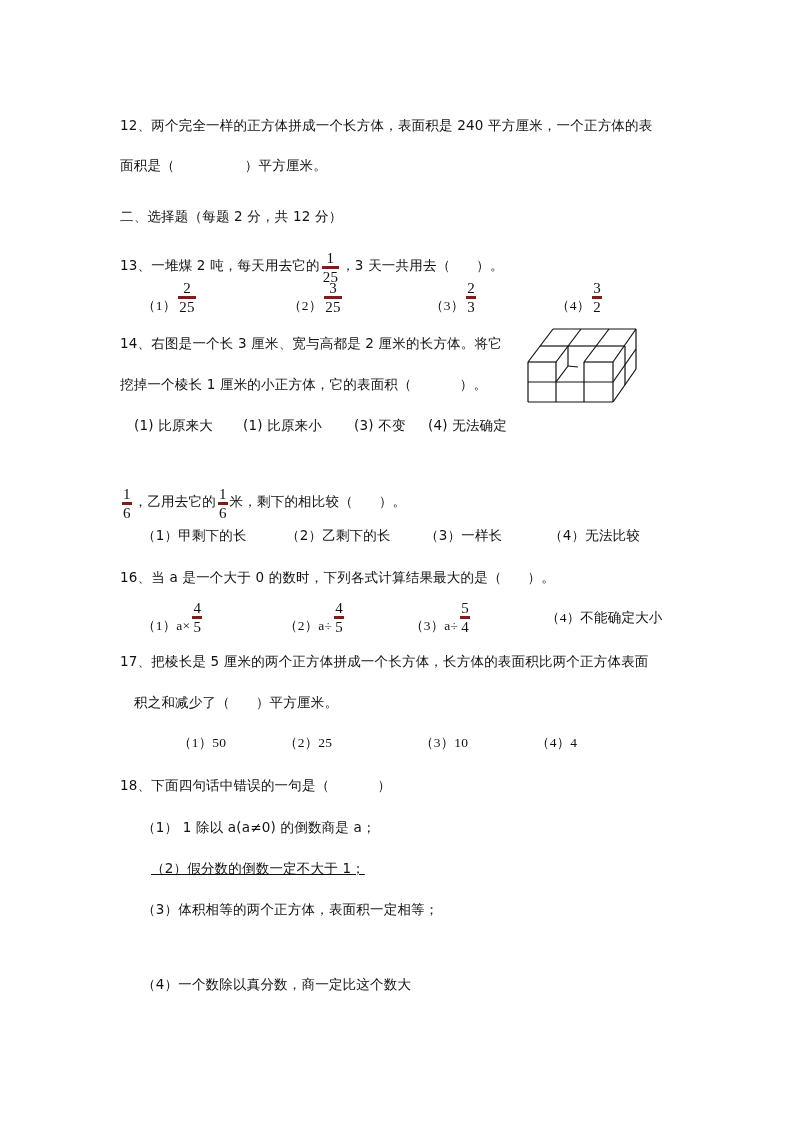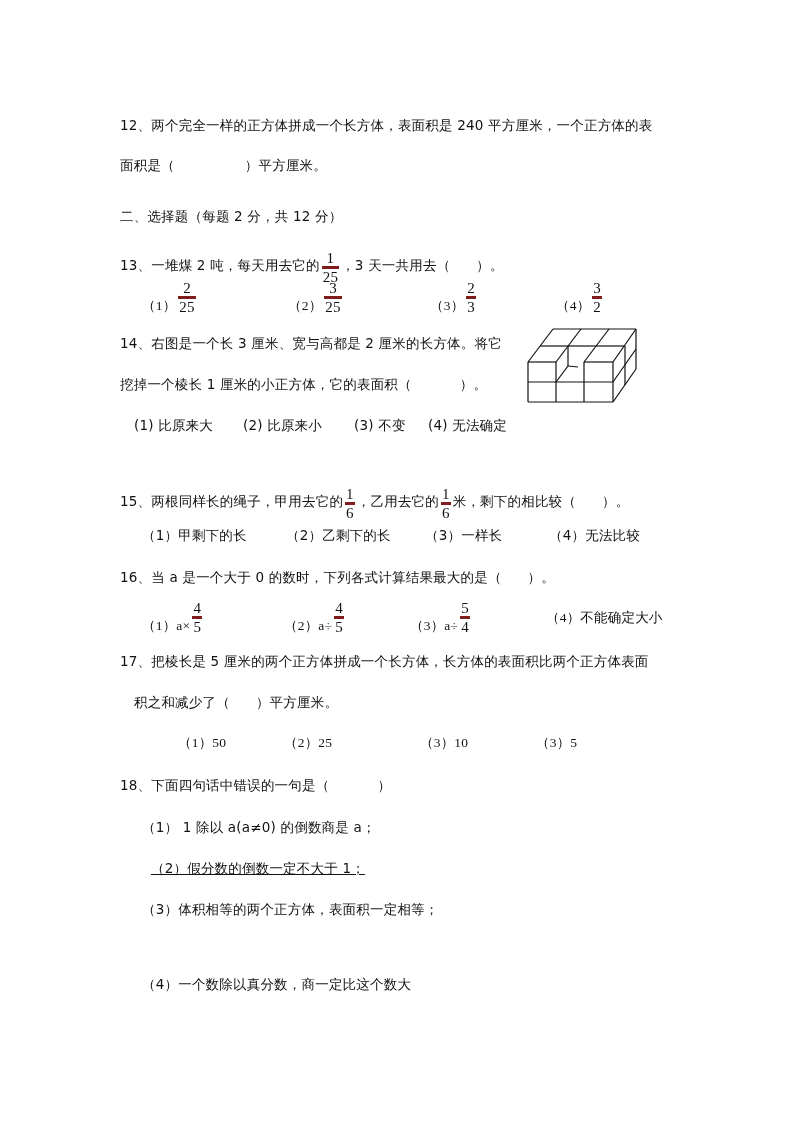--- a/index.html
+++ b/index.html
@@ -58,21 +58,21 @@
 </div>
 
 <div class="line" style="left:120px; top:334px;">
   <span>14、右图是一个长 3 厘米、宽与高都是 2 厘米的长方体。将它</span>
 </div>
 <div class="line" style="left:120px; top:375px;">
   <span>挖掉一个棱长 1 厘米的小正方体，它的表面积（</span><span class="blank" style="width:48px;"></span><span>）。</span>
 </div>
 <div class="line" style="left:0; top:416px; width:793px;">
   <span class="opt" style="left:134px;">(1) 比原来大</span>
-  <span class="opt" style="left:243px;">(2) 比原来小</span>
+  <span class="opt" style="left:243px;">(1) 比原来小</span>
   <span class="opt" style="left:354px;">(3) 不变</span>
   <span class="opt" style="left:428px;">(4) 无法确定</span>
 </div>
 
 <svg style="position:absolute; left:520px; top:325px;" width="125" height="85" viewBox="0 0 125 85">
 
   <line x1="8" y1="37" x2="8" y2="77"></line>
   <line x1="8" y1="77" x2="93" y2="77"></line>
   <line x1="93" y1="77" x2="93" y2="37"></line>
 
@@ -99,21 +99,21 @@
   <line x1="116" y1="44" x2="93" y2="77"></line>
   <line x1="116" y1="24" x2="93" y2="57"></line>
   <line x1="105" y1="21" x2="105" y2="60"></line>
 
   <line x1="48" y1="21" x2="48" y2="41"></line>
   <line x1="48" y1="41" x2="36" y2="57"></line>
   <line x1="48" y1="41" x2="58" y2="42"></line>
 </svg>
 
 <div class="line" style="left:120px; top:484px;">
-  <span>15、两根同样长的绳子，甲用去它的</span><span class="frac" style="top:2px;"><span class="num">1</span><span class="den">6</span></span><span>，乙用去它的</span><span class="frac" style="top:2px;"><span class="num">1</span><span class="den">6</span></span><span>米，剩下的相比较（</span><span class="blank" style="width:26px;"></span><span>）。</span>
+  <span class="frac" style="top:2px;"><span class="num">1</span><span class="den">6</span></span><span>，乙用去它的</span><span class="frac" style="top:2px;"><span class="num">1</span><span class="den">6</span></span><span>米，剩下的相比较（</span><span class="blank" style="width:26px;"></span><span>）。</span>
 </div>
 <div class="line" style="left:0; top:526px; width:793px;">
   <span class="opt" style="left:142px;">（1）甲剩下的长</span>
   <span class="opt" style="left:286px;">（2）乙剩下的长</span>
   <span class="opt" style="left:425px;">（3）一样长</span>
   <span class="opt" style="left:549px;">（4）无法比较</span>
 </div>
 
 <div class="line" style="left:120px; top:568px;">
   <span>16、当 a 是一个大于 0 的数时，下列各式计算结果最大的是（</span><span class="blank" style="width:26px;"></span><span>）。</span>
@@ -128,21 +128,21 @@
 <div class="line" style="left:120px; top:652px;">
   <span>17、把棱长是 5 厘米的两个正方体拼成一个长方体，长方体的表面积比两个正方体表面</span>
 </div>
 <div class="line" style="left:134px; top:693px;">
   <span>积之和减少了（</span><span class="blank" style="width:26px;"></span><span>）平方厘米。</span>
 </div>
 <div class="line serif" style="left:0; top:734px; width:793px;">
   <span class="opt" style="left:142px;margin-left:36px;">（1）50</span>
   <span class="opt" style="left:284px;">（2）25</span>
   <span class="opt" style="left:420px;">（3）10</span>
-  <span class="opt" style="left:536px;">（3）5</span>
+  <span class="opt" style="left:536px;">（4）4</span>
 </div>
 
 <div class="line" style="left:120px; top:776px;">
   <span>18、下面四句话中错误的一句是（</span><span class="blank" style="width:48px;"></span><span>）</span>
 </div>
 <div class="line" style="left:142px; top:818px;">（1）  1 除以 a(a≠0) 的倒数商是 a；</div>
 <div class="line" style="left:151px; top:859px;text-decoration:underline;">（2）假分数的倒数一定不大于 1；</div>
 <div class="line" style="left:142px; top:900px;">（3）体积相等的两个正方体，表面积一定相等；</div>
 <div class="line" style="left:142px; top:942px;margin-top:33px;">（4）一个数除以真分数，商一定比这个数大</div>
 

